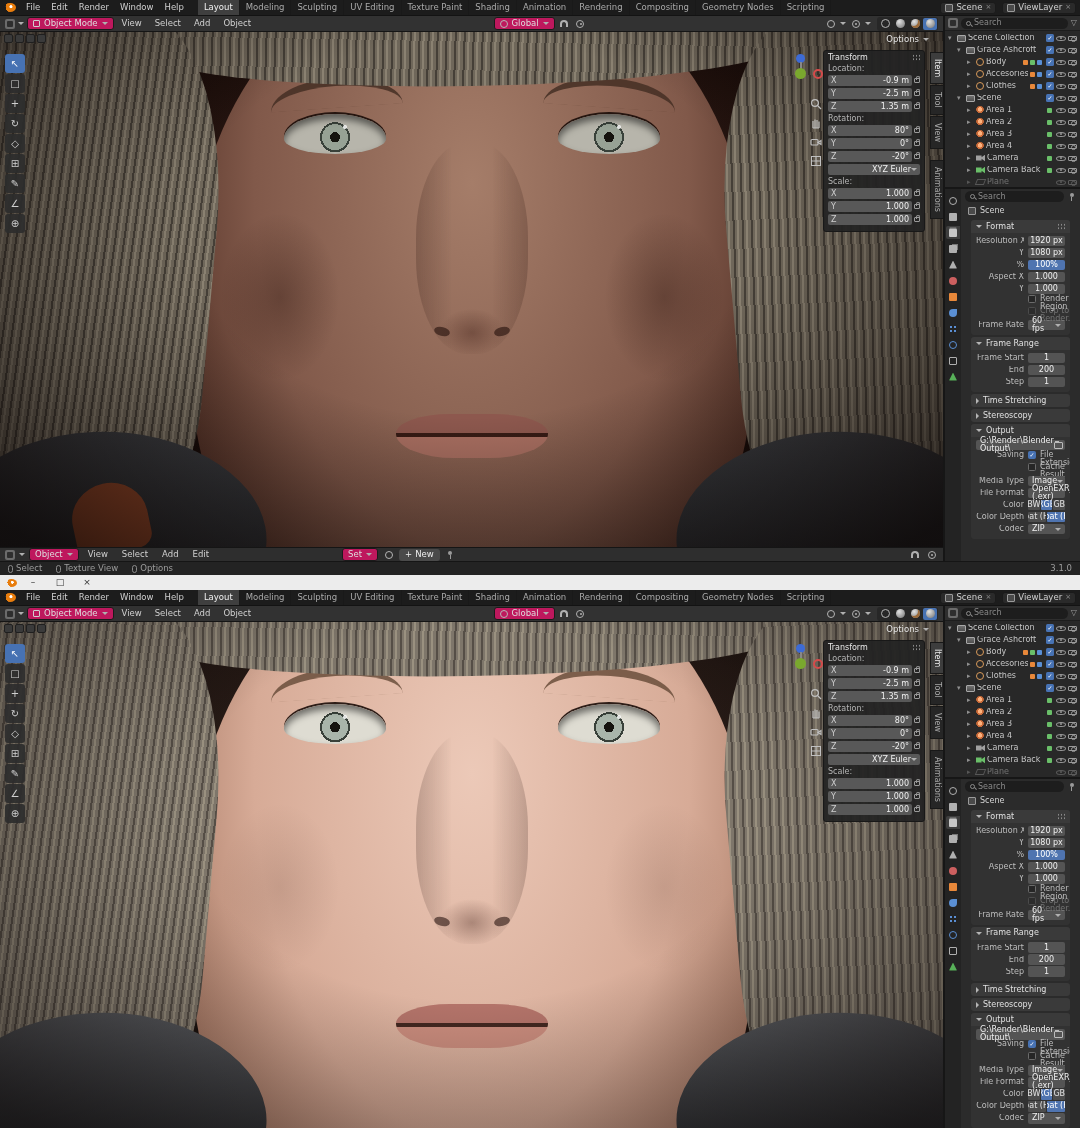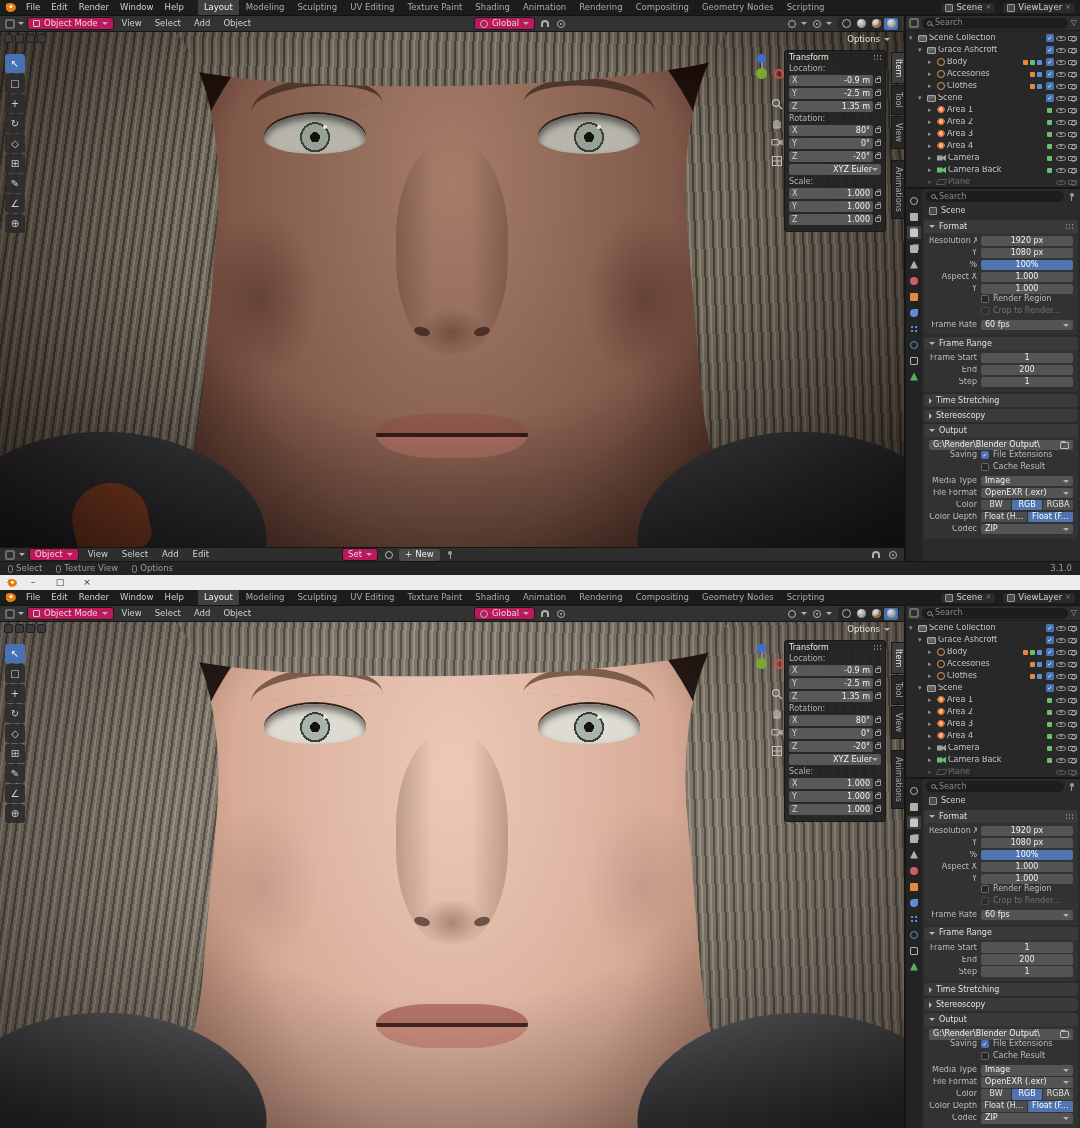--- a/index.html
+++ b/index.html
@@ -98,21 +98,21 @@
 .gz.line{width:2px;height:7px;left:12.5px;top:8px;background:#888;border-radius:0}
 .navicons{position:absolute;right:121px;top:66px;display:flex;flex-direction:column;gap:7px;z-index:10}
 .navicons svg{display:block}
 
 .node-header{height:14px;background:#2e2e2e;border-top:1px solid #151515;display:flex;align-items:center;gap:4px;padding:0 5px;flex-shrink:0}
 .btn{display:flex;align-items:center;gap:3px;background:#4a4a4a;border-radius:3px;height:12px;padding:0 6px;color:#eee}
 .status{height:14px;background:#232323;border-top:1px solid #151515;display:flex;align-items:center;gap:14px;padding:0 8px;color:#9c9c9c;flex-shrink:0}
 .hint{display:flex;align-items:center;gap:3px}
 .mouse{width:5px;height:8px;border:1px solid #8a8a8a;border-radius:2.5px}
 
-.right-col{width:176px;display:flex;flex-direction:column;border-left:2px solid #161616;background:#2b2b2b;flex-shrink:0}
+.right-col{width:137px;display:flex;flex-direction:column;border-left:2px solid #161616;background:#2b2b2b;flex-shrink:0}
 .outliner{height:173px;display:flex;flex-direction:column;border-bottom:2px solid #161616;background:#282828;flex-shrink:0}
 .ol-header{height:15px;background:#2e2e2e;display:flex;align-items:center;gap:3px;padding:0 3px;border-bottom:1px solid #1d1d1d;flex-shrink:0}
 .searchbox{flex:1;display:flex;align-items:center;gap:3px;background:#1d1d1d;border-radius:7px;height:11px;padding:0 5px;color:#8a8a8a;font-size:8px}
 .mag{width:5px;height:5px;border:1px solid #8a8a8a;border-radius:50%;position:relative;flex-shrink:0}
 .mag::after{content:"";position:absolute;width:3px;height:1px;background:#8a8a8a;transform:rotate(45deg);right:-2.5px;bottom:-1px}
 .funnel{color:#9a9a9a;font-size:8px}
 .ol-rows{flex:1;overflow:hidden;padding-top:1px;font-size:8px}
 .ol-row{display:flex;align-items:center;height:12px;padding:0 3px;color:#c6c6c6;gap:2px}
 .ol-row.d1{padding-left:12px}.ol-row.d2{padding-left:22px}
 .ol-row.dim{opacity:.45}
@@ -152,21 +152,21 @@
 .pti-part{background:radial-gradient(circle,#5a8fd4 1px,transparent 1.3px);background-size:4px 4px}
 .pti-phys{border:1.5px solid #5a8fd4;border-radius:50%;background:none}
 .pti-constr{border:1px solid #b0b0b0;background:none}
 .pti-data{background:#57b058;clip-path:polygon(50% 0,100% 100%,0 100%)}
 .pcontent{flex:1;display:flex;flex-direction:column;overflow:hidden;font-size:8px}
 .p-search-row{height:15px;display:flex;align-items:center;gap:3px;padding:0 4px;flex-shrink:0}
 .pin{width:9px;height:9px;position:relative}
 .pin::before{content:"";position:absolute;left:2.5px;top:1px;width:4px;height:4px;border-radius:50%;background:#9a9a9a}
 .pin::after{content:"";position:absolute;left:4px;top:5px;width:1px;height:4px;background:#9a9a9a}
 .breadcrumb{height:14px;display:flex;align-items:center;gap:4px;padding:0 7px;color:#d5d5d5;flex-shrink:0}
-.panel{margin:2px 2px 0;background:#323232;border-radius:3px;overflow:hidden}
+.panel{margin:2px 10px 0;background:#323232;border-radius:3px;overflow:hidden}
 .panel-h{height:13px;display:flex;align-items:center;gap:4px;padding:0 5px;background:#3a3a3a;color:#e0e0e0}
 .tri-d{width:0;height:0;border-left:3px solid transparent;border-right:3px solid transparent;border-top:3.5px solid #b5b5b5}
 .tri-r{width:0;height:0;border-top:3px solid transparent;border-bottom:3px solid transparent;border-left:3.5px solid #b5b5b5}
 .p-body{padding:2px 5px 4px}
 .p-row{display:flex;align-items:center;height:12px;gap:4px}
 .p-lab{width:48px;text-align:right;color:#bdbdbd;flex-shrink:0;white-space:nowrap;overflow:hidden}
 .p-fld{flex:1;height:10.5px;background:#545454;border-radius:2px;display:flex;align-items:center;justify-content:center;color:#efefef;min-width:0}
 .p-fld.blue{background:#4f74b0;color:#fff}
 .p-dd{justify-content:space-between;padding:0 4px}
 .p-chk{display:flex;gap:4px;height:12px;color:#bdbdbd}

